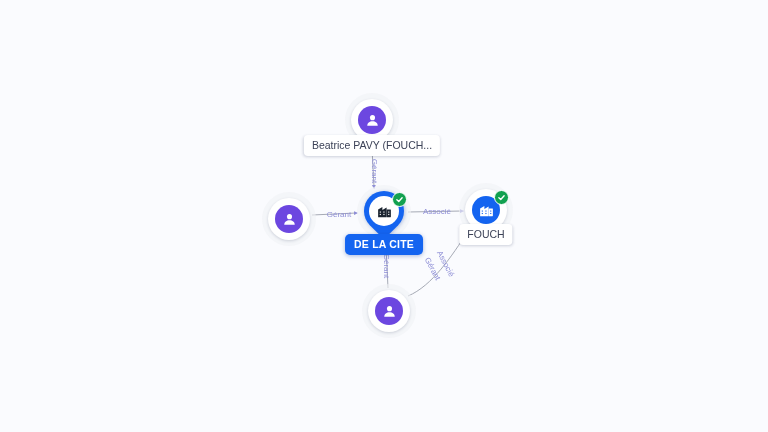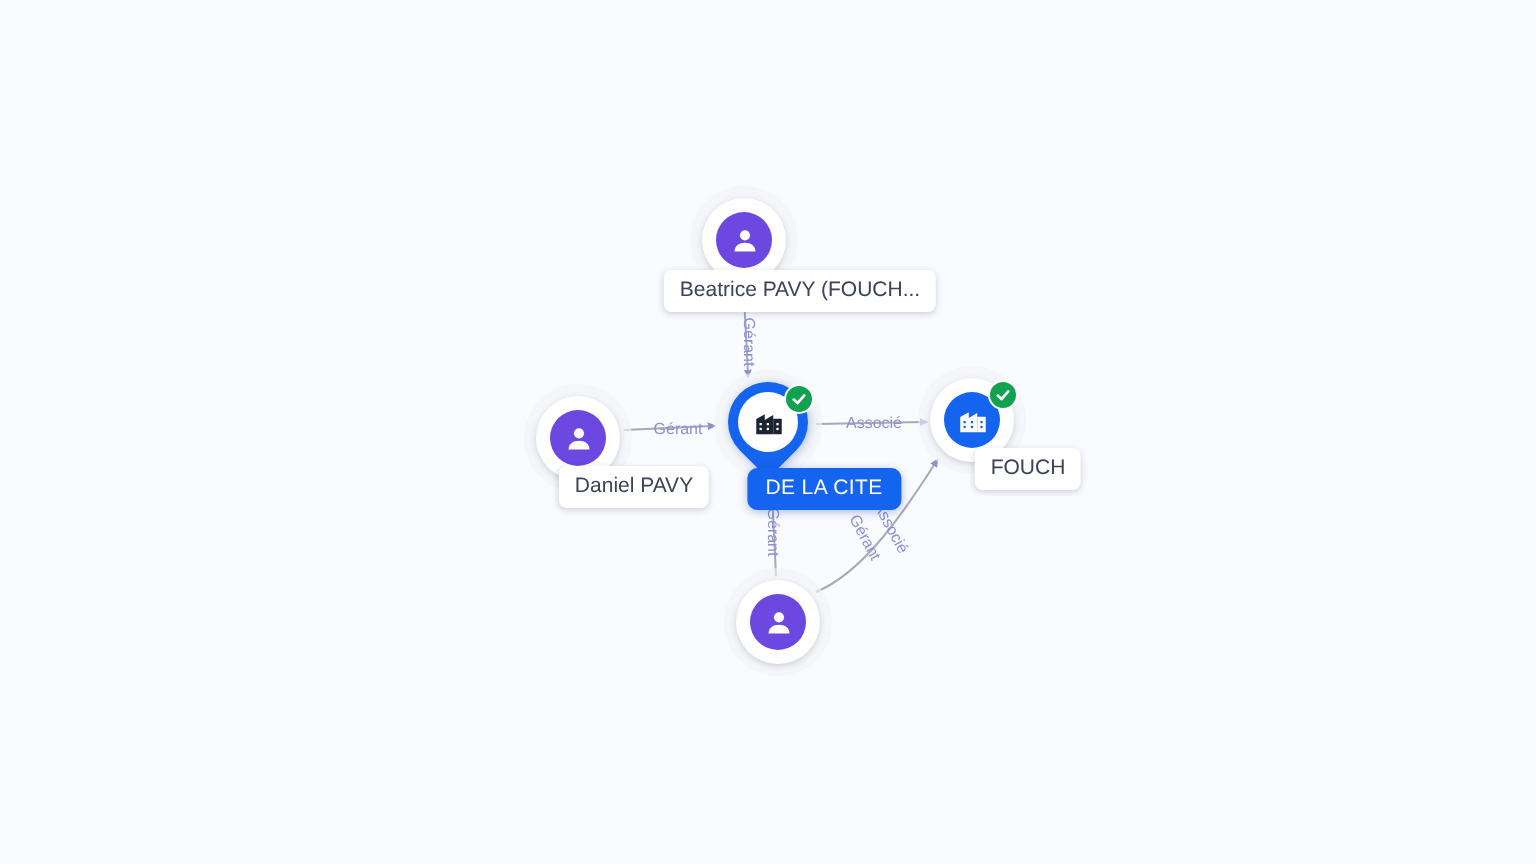--- a/index.html
+++ b/index.html
@@ -110,26 +110,25 @@
     position: absolute;
     transform: translateX(-50%);
     white-space: nowrap;
     background: #ffffff;
     color: #3c4257;
     font-size: 10.5px;
     line-height: 1;
     padding: 5px 8px;
     border-radius: 4px;
     box-shadow: 0 1px 3px rgba(30,40,80,.20);
-    margin-left: 28px;
   }
   .label.focus {
     background: #1464f0;
     color: #ffffff;
-    font-weight: normal;
+    font-weight: bold;
     font-size: 10.5px;
     letter-spacing: .2px;
     padding: 5px 9px;
     border-radius: 5px;
     box-shadow: 0 1px 4px rgba(20,60,160,.35);
   }
 
   
   .edge-label {
     position: absolute;
@@ -193,21 +192,20 @@
     <div class="halo"></div>
     <div class="disc">
       <div class="icon-circle person">
         <svg width="17" height="17" viewBox="0 0 24 24" fill="#ffffff">
           <circle cx="12" cy="8" r="3.6"></circle>
           <path d="M4.6 19.4c0-3.9 3.3-6.2 7.4-6.2s7.4 2.3 7.4 6.2z"></path>
         </svg>
       </div>
     </div>
   </div>
-  <div class="label" style="left:289px; top:233px;">Daniel PAVY</div>
 
   <div class="node" style="left:384px; top:212px;">
     <div class="halo"></div>
     <div class="pin">
       <div class="pin-inner" style="left:5px; top:5px; transform: rotate(45deg);">
         <svg width="17" height="17" viewBox="0 0 24 24" fill="none" stroke="#1b2430" stroke-width="1.9" stroke-linejoin="round" stroke-linecap="round">
           <path d="M3 20V9.2l6-3.4v4l6-3.4V20z" fill="#1b2430" stroke="none"></path>
           <rect x="15" y="9" width="6" height="11" rx="0.6" fill="#1b2430" stroke="none"></rect>
           <rect x="5.3" y="12" width="1.6" height="1.6" fill="#ffffff" stroke="none"></rect>
           <rect x="5.3" y="15.4" width="1.6" height="1.6" fill="#ffffff" stroke="none"></rect>

